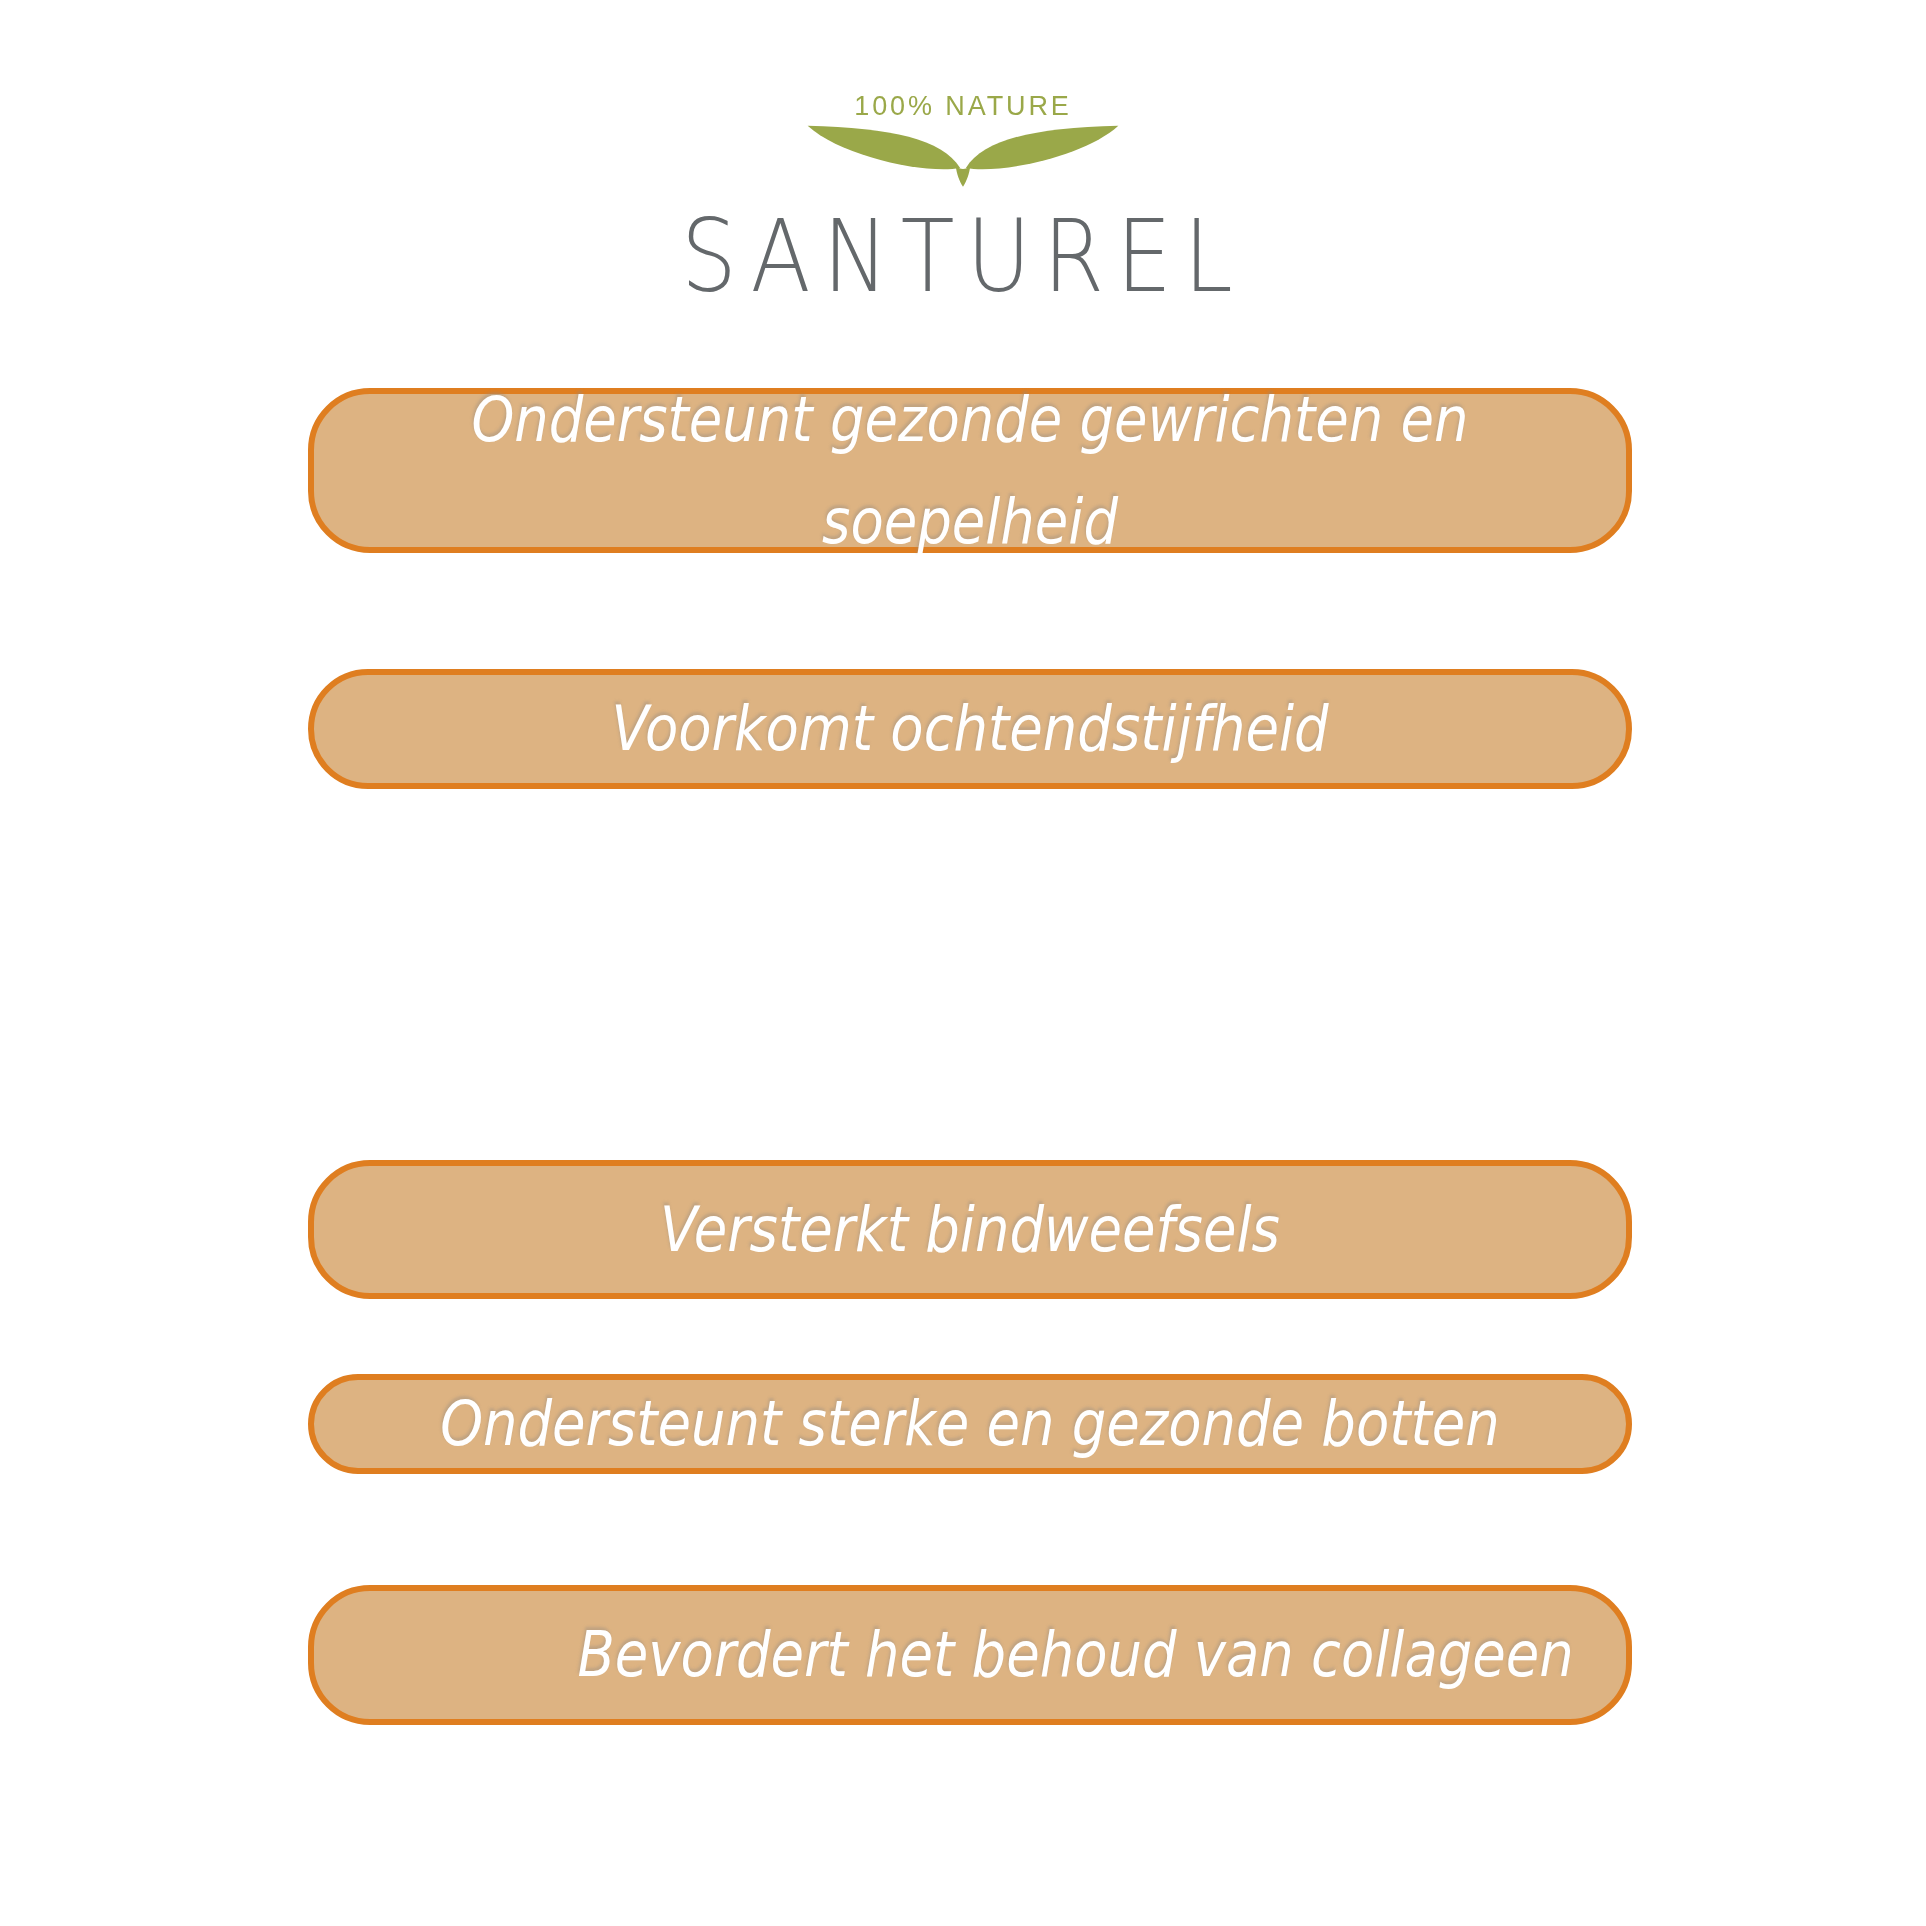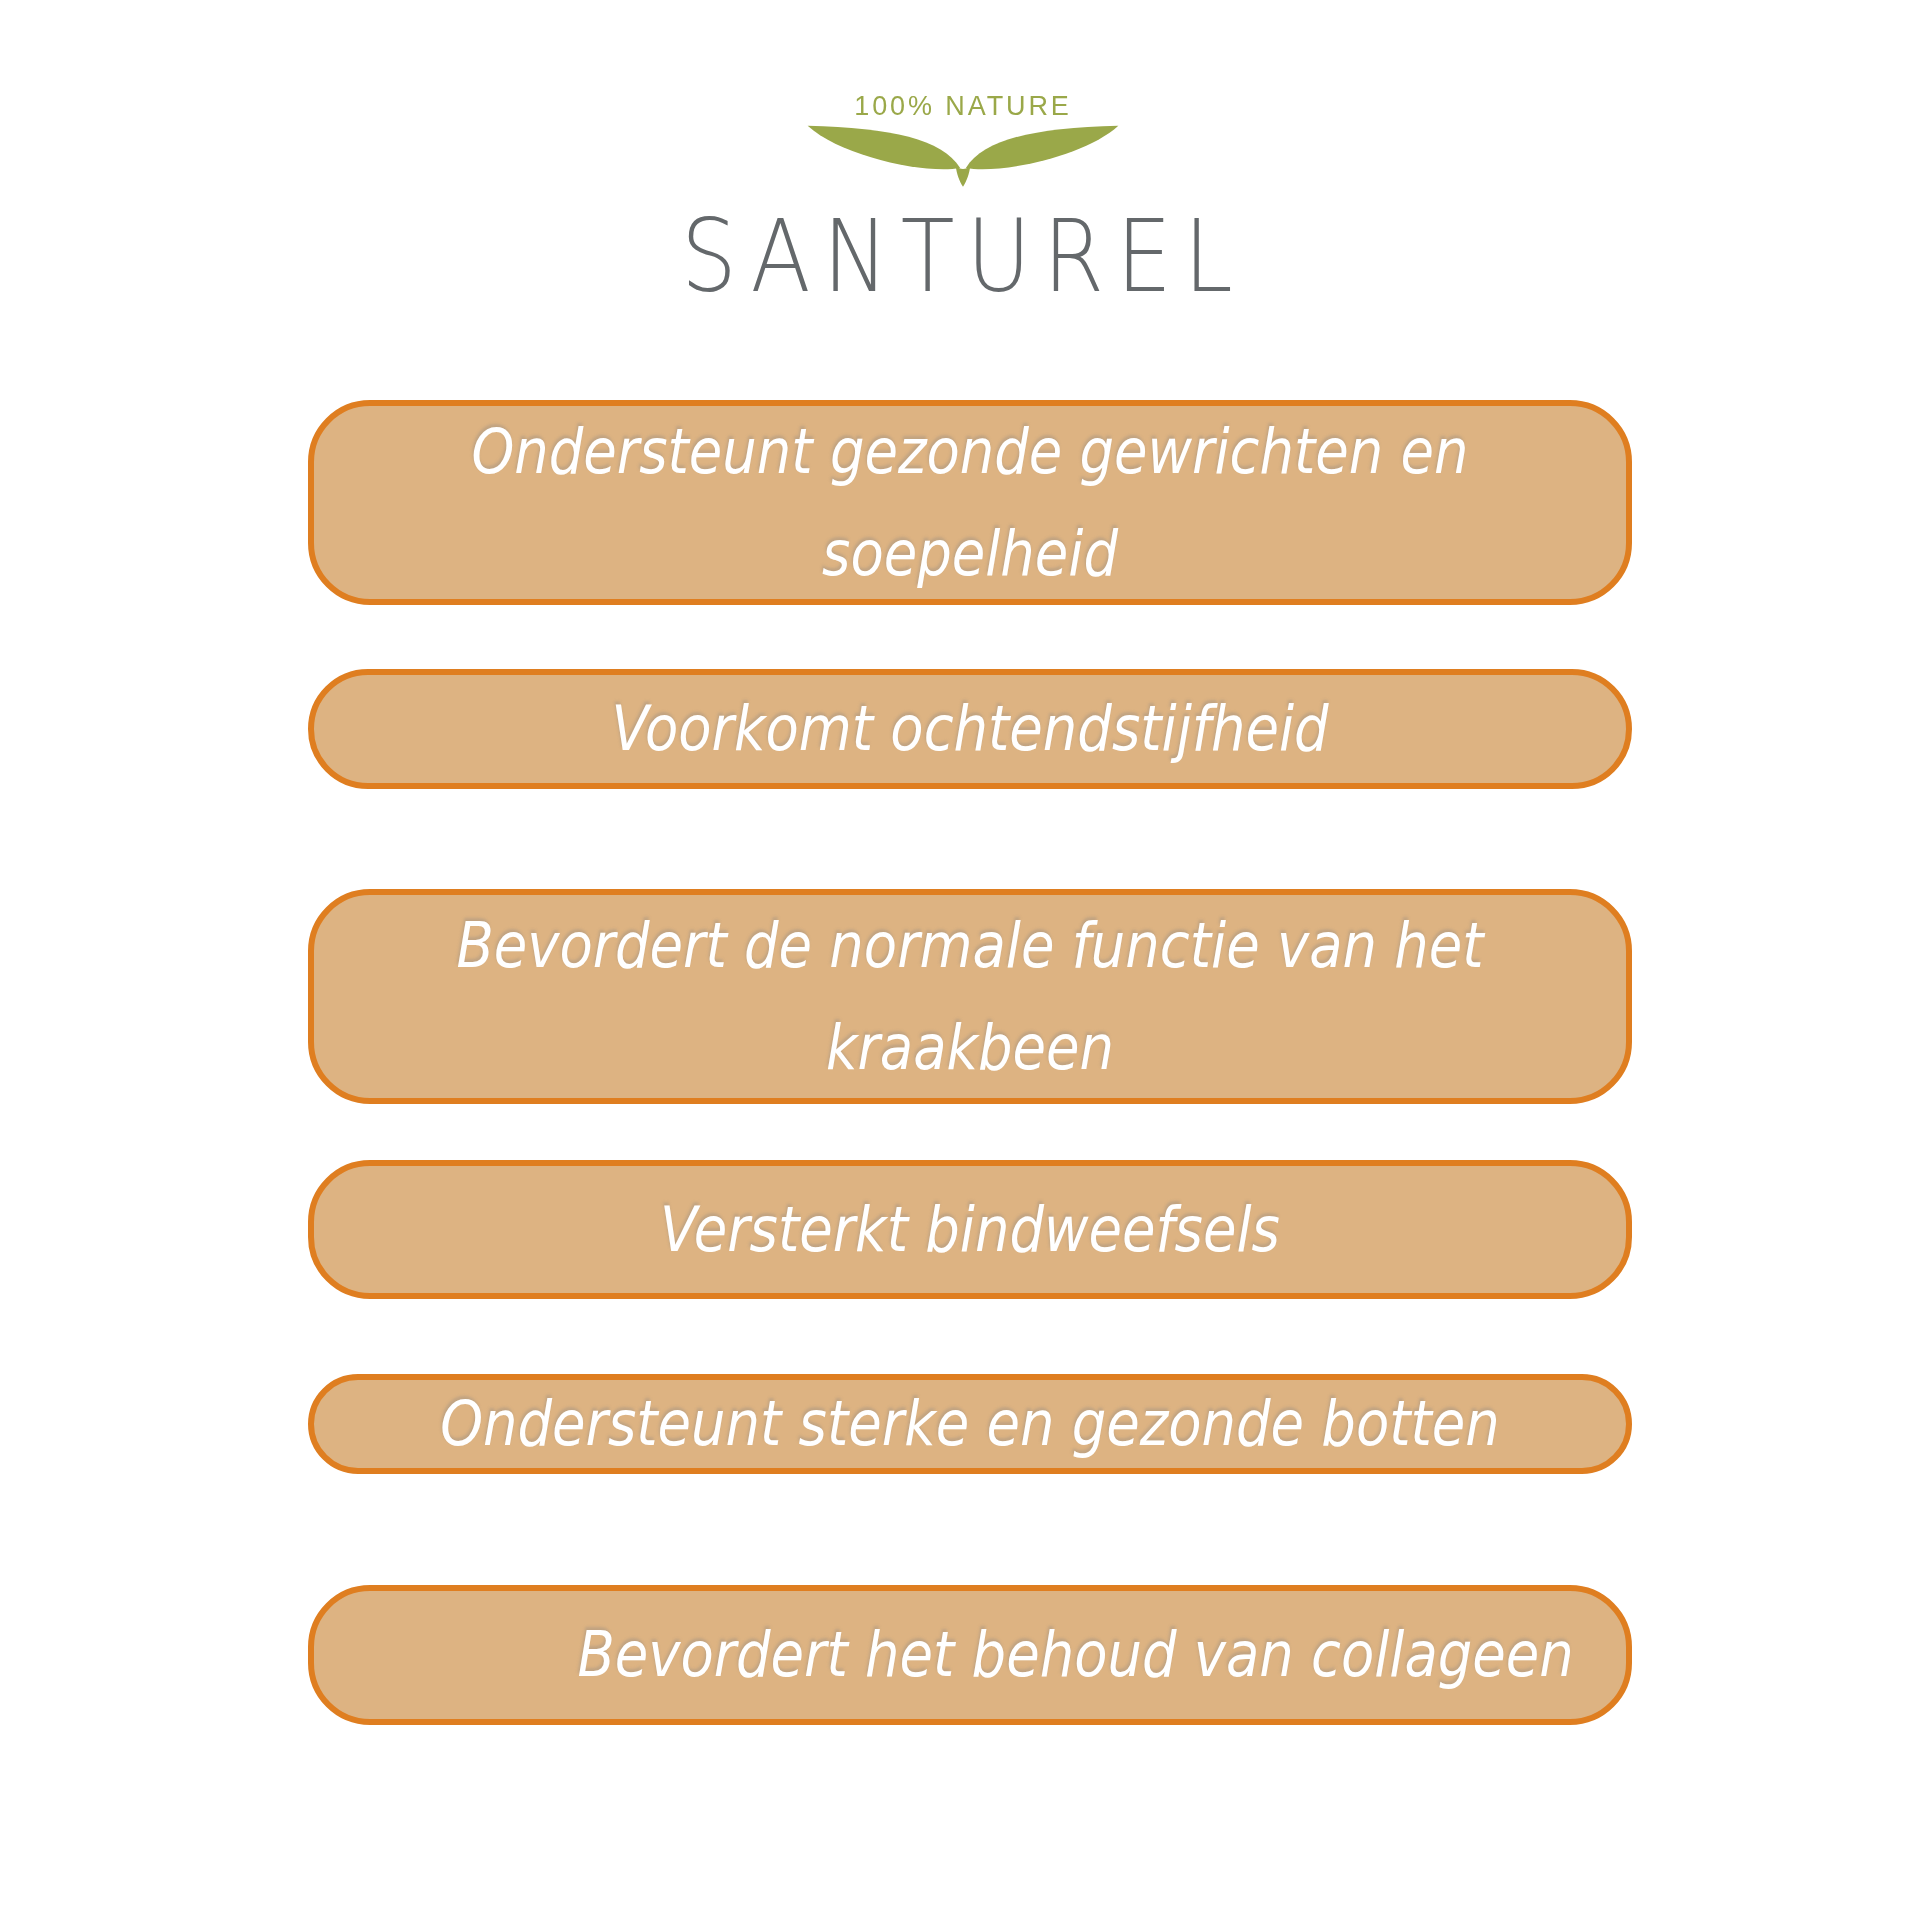--- a/index.html
+++ b/index.html
@@ -70,21 +70,21 @@
     font-size:63px;
     line-height:102px;
     letter-spacing:0px;
     color:var(--banner-text,#FFFFFF);
     text-shadow:-1.1px -3.4px 2.9px rgba(150,140,130,0.40);
     display:block;
     width:100%;
     transform:scaleX(0.96);
     transform-origin:center;
   }
-  .b1{top:400px;height:205px;}
+  .b1{top:388px;height:165px;}
   .b2{top:669px;height:120px;}
   .b3{top:889px;height:215px;}
   .b4{top:1160px;height:139px;}
   .b5{top:1374px;height:100px;}
   .b6{top:1585px;height:140px;text-align:right;}
 </style>
 </head>
 <body>
 
 <div class="page">
@@ -103,23 +103,20 @@
   <div class="brand-name">SANTUREL</div>
 
   <div class="banner b1">
     <span class="benefit-text">Ondersteunt gezonde gewrichten en soepelheid</span>
   </div>
 
   <div class="banner b2">
     <span class="benefit-text">Voorkomt ochtendstijfheid</span>
   </div>
 
-  <div class="banner b3">
-    <span class="benefit-text">Bevordert de normale functie van het kraakbeen</span>
-  </div>
 
   <div class="banner b4">
     <span class="benefit-text">Versterkt bindweefsels</span>
   </div>
 
   <div class="banner b5">
     <span class="benefit-text">Ondersteunt sterke en gezonde botten</span>
   </div>
 
   <div class="banner b6">

